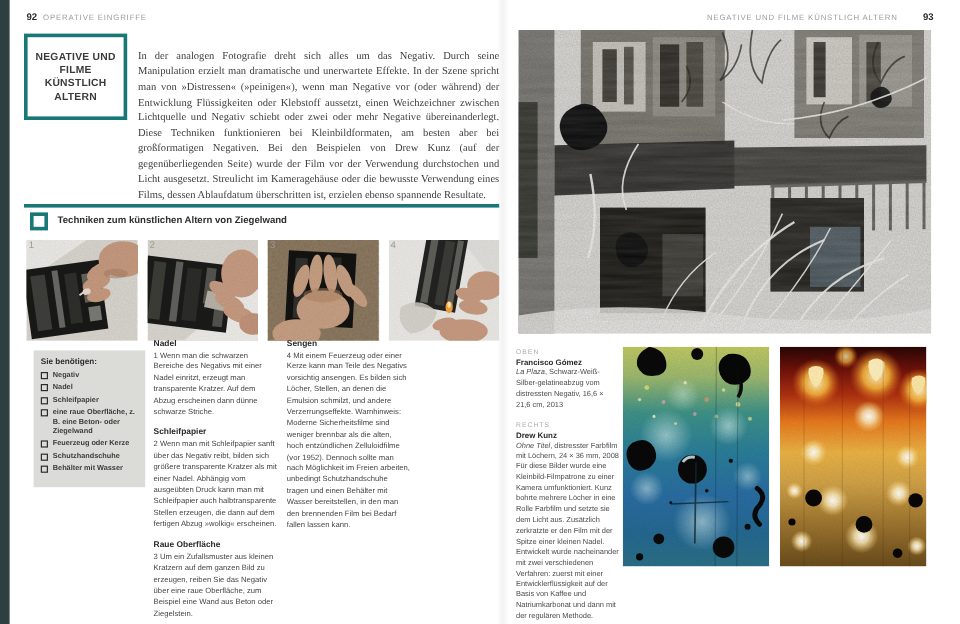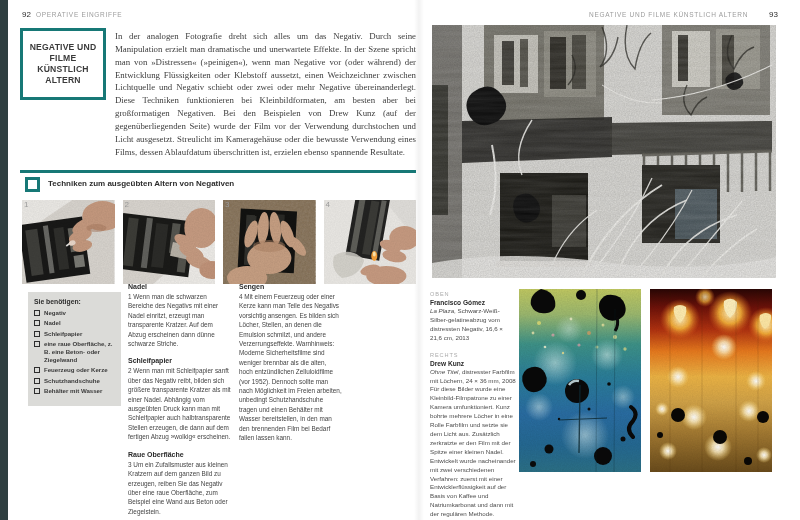--- a/index.html
+++ b/index.html
@@ -6,29 +6,29 @@
   .spread{position:relative;width:800px;height:520px;background:#ffffff;overflow:hidden;
           font-family:"Liberation Sans",sans-serif;color:#3a3a3a;}
   .left-bar{position:absolute;left:0;top:0;width:8px;height:520px;background:#2f3f41;}
   .gutter{position:absolute;left:414px;top:0;width:10px;height:520px;
           background:linear-gradient(90deg,rgba(0,0,0,0),rgba(0,0,0,0.05),rgba(0,0,0,0));}
 
   
   .rh{position:absolute;top:10px;font-size:6.5px;letter-spacing:0.7px;color:#9c9c9c;white-space:nowrap;}
   .rh-left{left:22px;}
   .rh-right{right:22px;text-align:right;}
-  .rh .pagenum{font-weight:normal;color:#2c2c2c;font-size:8px;letter-spacing:0;}
+  .rh .pagenum{font-weight:bold;color:#2c2c2c;font-size:8px;letter-spacing:0;}
   .rh-left .pagenum{margin-right:5px;}
   .rh-right .pagenum{margin-left:21px;}
 
   
   .title-box{position:absolute;left:20px;top:28px;width:80px;height:66px;border:3px solid #177876;
              background:#fff;display:flex;align-items:center;justify-content:center;text-align:center;
              font-weight:bold;font-size:8.6px;line-height:11px;color:#3a3a3a;letter-spacing:0.2px;}
-  .intro{position:absolute;left:115px;top:21px;width:301px;font-family:"Liberation Serif",serif;
+  .intro{position:absolute;left:115px;top:31px;width:301px;font-family:"Liberation Serif",serif;
          font-size:8.8px;line-height:12.9px;text-align:justify;color:#3d3d3d;}
   .sec-rule{position:absolute;left:20px;top:170px;width:396px;height:3px;background:#177876;}
   .sec-box{position:absolute;left:25px;top:177px;width:9px;height:9px;border:3px solid #177876;background:#fff;}
   .sec-title{position:absolute;left:48px;top:179px;font-size:8px;font-weight:bold;color:#2d2d2d;}
 
   .steps{position:absolute;left:22px;top:200px;width:394px;height:84px;display:flex;gap:8px;}
   .step{position:relative;flex:1;}
   .step svg{width:100%;height:84px;display:block;}
   .step-num{position:absolute;top:0;left:2px;font-size:8px;color:#9a9a9a;z-index:2;}
 
@@ -127,21 +127,21 @@
     <span>NEGATIVE UND FILME KÜNSTLICH ALTERN</span><span class="pagenum">93</span>
   </div>
 
   <div class="title-box">
     <span>NEGATIVE UND FILME KÜNSTLICH ALTERN</span>
   </div>
   <p class="intro">In der analogen Fotografie dreht sich alles um das Negativ. Durch seine Manipulation erzielt man dramatische und unerwartete Effekte. In der Szene spricht man von »Distressen« (»peinigen«), wenn man Negative vor (oder während) der Entwicklung Flüssigkeiten oder Klebstoff aussetzt, einen Weichzeichner zwischen Lichtquelle und Negativ schiebt oder zwei oder mehr Negative übereinanderlegt. Diese Techniken funktionieren bei Kleinbildformaten, am besten aber bei großformatigen Negativen. Bei den Beispielen von Drew Kunz (auf der gegenüberliegenden Seite) wurde der Film vor der Verwendung durchstochen und Licht ausgesetzt. Streulicht im Kameragehäuse oder die bewusste Verwendung eines Films, dessen Ablaufdatum überschritten ist, erzielen ebenso spannende Resultate.</p>
 
   <div class="sec-rule"></div>
   <div class="sec-box"></div>
-  <div class="sec-title">Techniken zum ausgeübten Altern von Negativen</div>
+  <div class="sec-title">Techniken zum künstlichen Altern von Ziegelwand</div>
 
   <div class="steps">
     <div class="step">
       <span class="step-num">1</span>
       <svg viewBox="0 0 92 84" preserveAspectRatio="none">
         <rect width="92" height="84" fill="#d9d5cf"></rect>
         <path d="M0,34 L50,0 L0,0 z" fill="#edebe7"></path>
         <g transform="rotate(-8 36 48)">
           <rect x="0" y="20" width="64" height="58" fill="#191918"></rect>
           <rect x="6" y="26" width="12" height="46" fill="#44443f" opacity="0.9"></rect>

